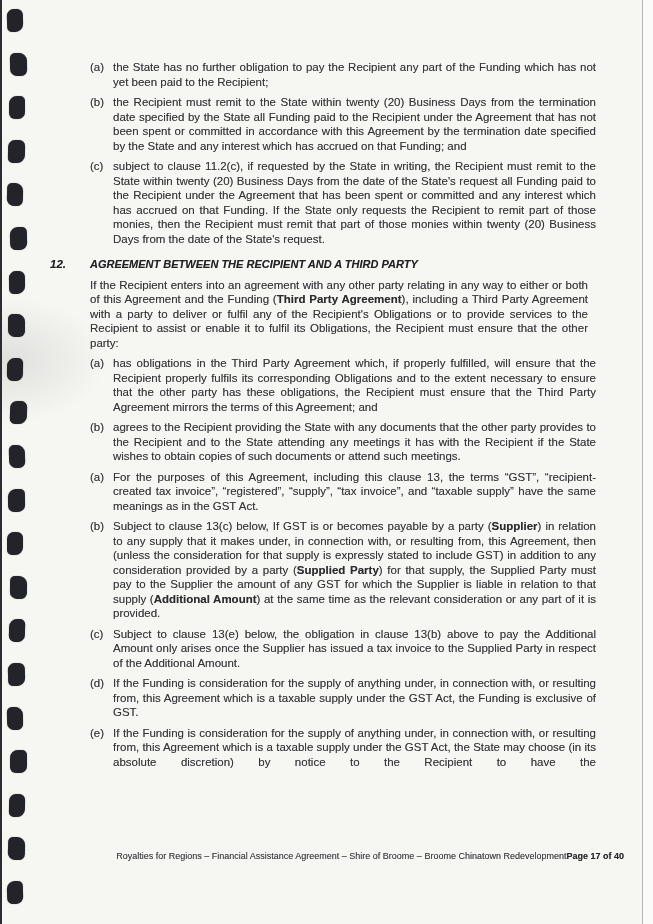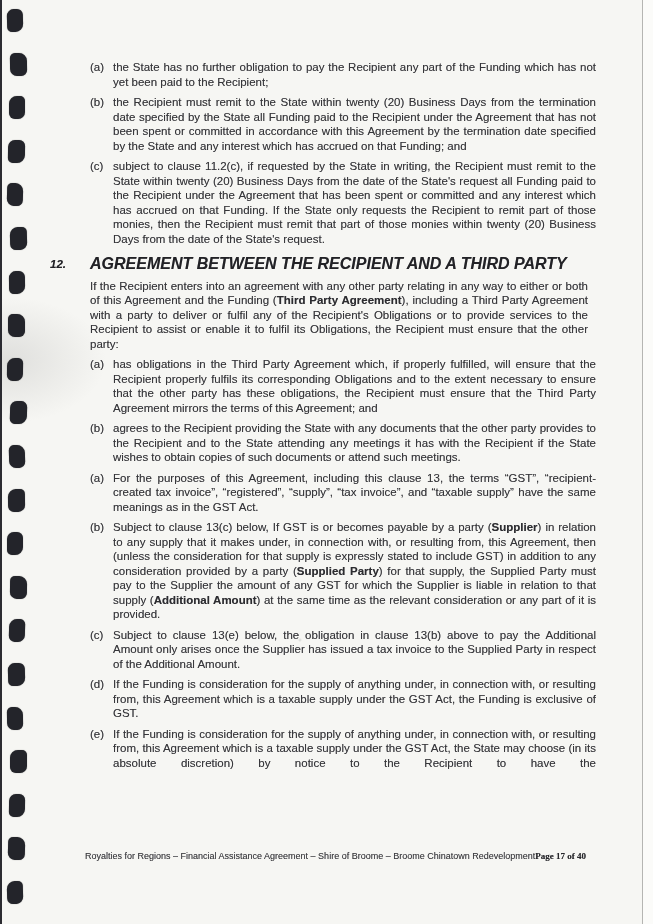--- a/index.html
+++ b/index.html
@@ -24,26 +24,26 @@
   .content{position:absolute;left:50px;top:56px;width:546px;font-size:11.5px;line-height:14.5px;}
   .content, .footer{text-shadow:0 0 0.4px rgba(45,45,50,0.45);}
 
   .item{position:relative;margin-left:40px;margin-bottom:6px;}
   .item .lbl{position:absolute;left:0;top:0;}
   .item .txt{margin:4px 0 0 23px;text-align:justify;}
   .txt.jl{text-align-last:justify;}
 
   .sec-head{position:relative;margin:11px 0 6px 40px;font-weight:bold;color:#222226;font-style:italic;}
   .sec-head .num{position:absolute;left:-40px;top:0;}
-  .sec-head h2{display:inline;font-size:16px;margin:0;font-weight:bold;}
+  .sec-head h2{display:inline;font-size:11px;margin:0;font-weight:bold;}
   .intro{margin:0 8px 6px 40px;text-align:justify;}
   .b{font-weight:bold;color:#2c2c30;}
 
-  .footer{position:absolute;left:47px;top:851px;width:577px;display:flex;justify-content:center;font-size:9px;color:#3c3c40;}
-  .footer .page-num{font-weight:bold;color:#27272b;font-family:Liberation Serif, serif;}
+  .footer{position:absolute;left:47px;top:851px;width:577px;display:flex;justify-content:flex-end;font-size:9px;color:#3c3c40;}
+  .footer .page-num{font-weight:bold;color:#27272b;}
 </style>
 </head>
 <body>
 
 <div class="page">
   <div class="left-edge"></div>
   <div class="right-outside"></div>
   <div class="right-edge"></div>
   <div class="binding" id="binding-strip">
       <div class="hole" style="left: 7px; top: 9px; width: 16px; height: 23px; border-radius: 7px 6px 8px 5px; transform: rotate(-1.6deg);"></div>

